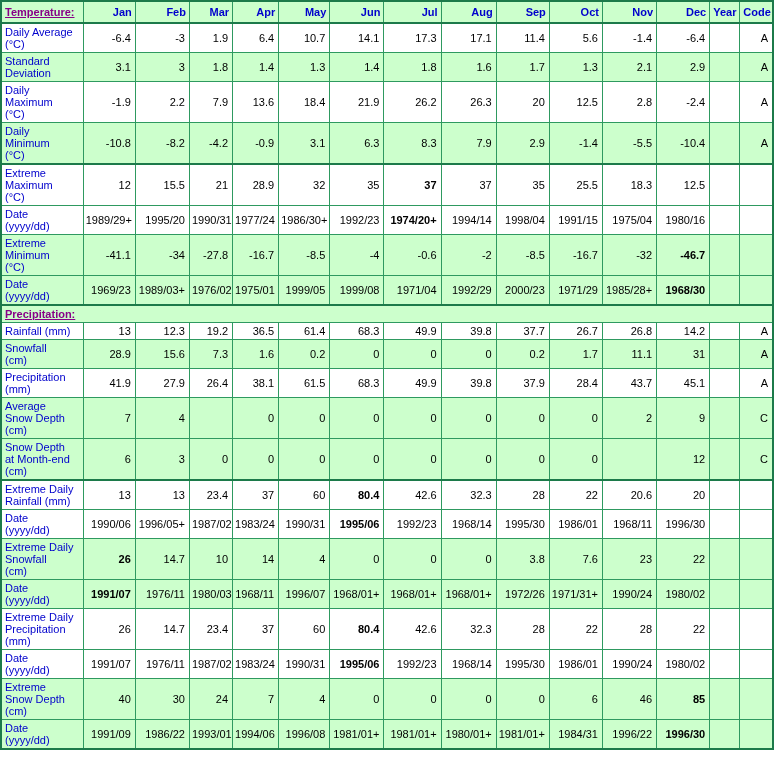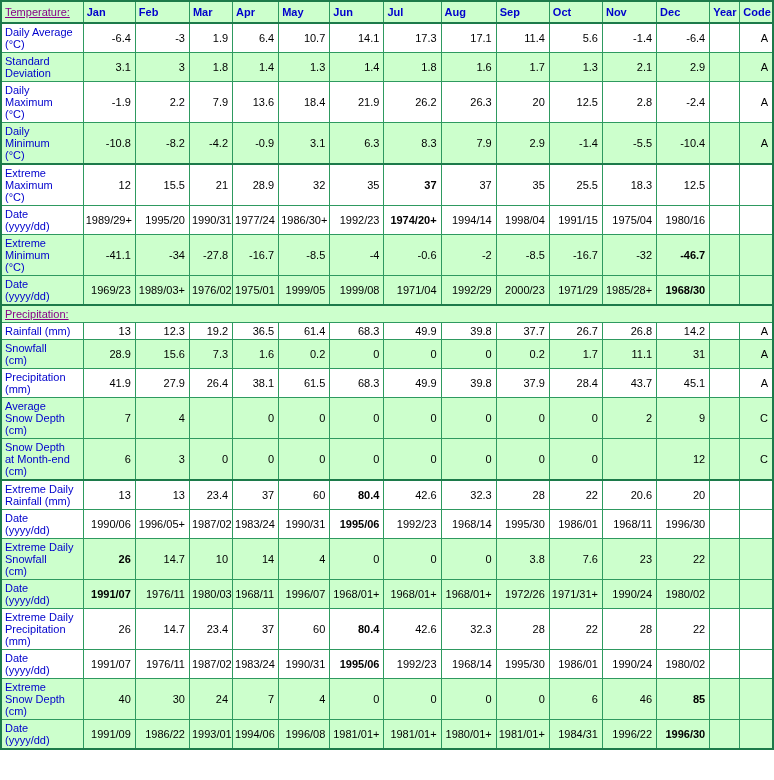--- a/index.html
+++ b/index.html
@@ -24,41 +24,41 @@
     font-size:11px;
     line-height:12px;
     padding:2px 3px;
     vertical-align:middle;
     overflow:hidden;
     color:var(--text-black);
   }
   .climate thead th{
     color:var(--label-blue);
     font-weight:bold;
-    text-align:left;
+    text-align:right;
     background:var(--cell-green);
     border-bottom:2px solid var(--border-dark);
     height:16px;
   }
   .climate thead th.corner{text-align:left;}
   th.rowlabel{
     color:var(--label-blue);
     font-weight:normal;
     text-align:left;
     white-space:pre-line;
   }
   tr.white{background:var(--bg-white);}
   tr.green{background:var(--cell-green);}
   tr.section-end > th, tr.section-end > td{border-bottom:2px solid var(--border-dark);}
   td.val{text-align:right;padding:2px 4px 2px 2px;}
   td.val.b{font-weight:bold;}
   tr.section-row td{background:var(--cell-green);text-align:left;}
   .sect{
     color:var(--section-purple);
-    font-weight:normal;
+    font-weight:bold;
     text-decoration:underline;
     text-align:center;
   }
 </style>
 </head>
 <body>
 
 <table class="climate">
   <colgroup>
     <col style="width:82px">

